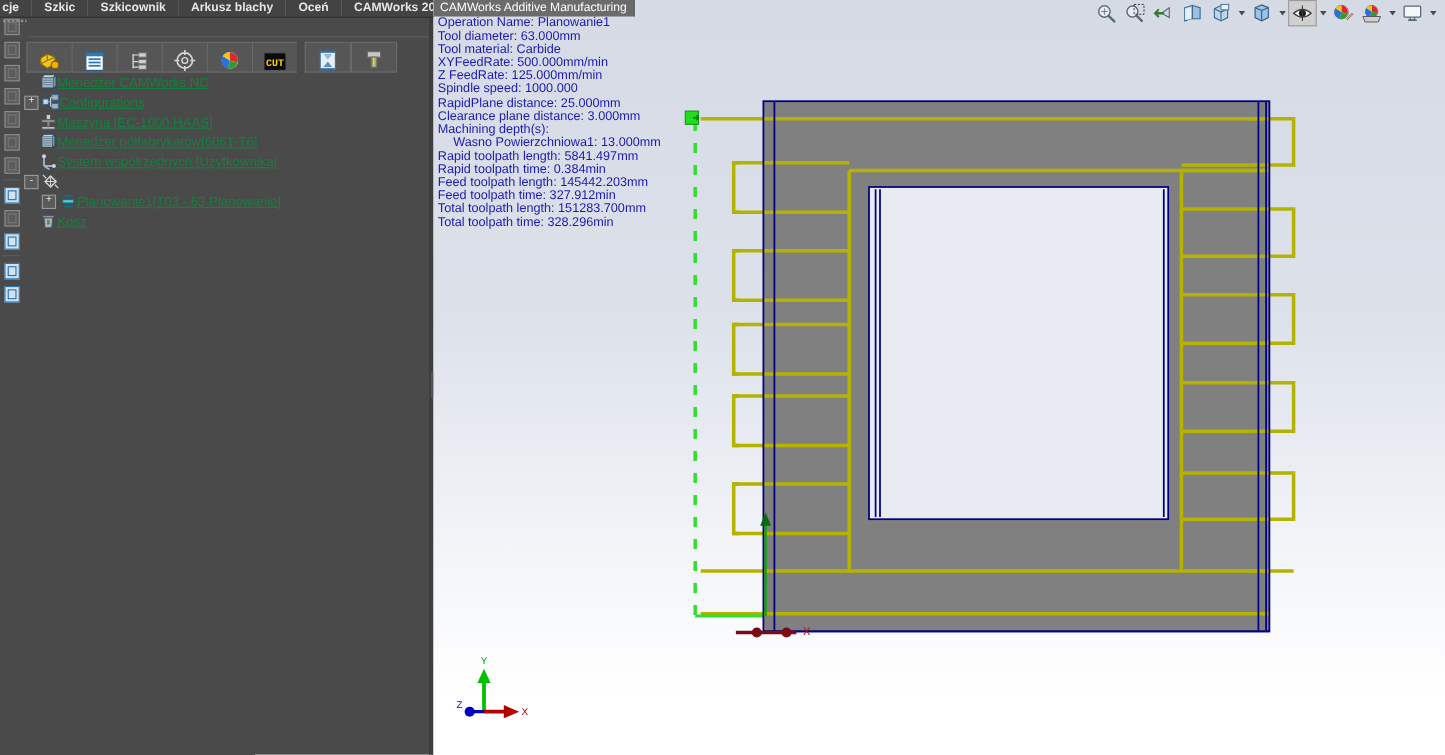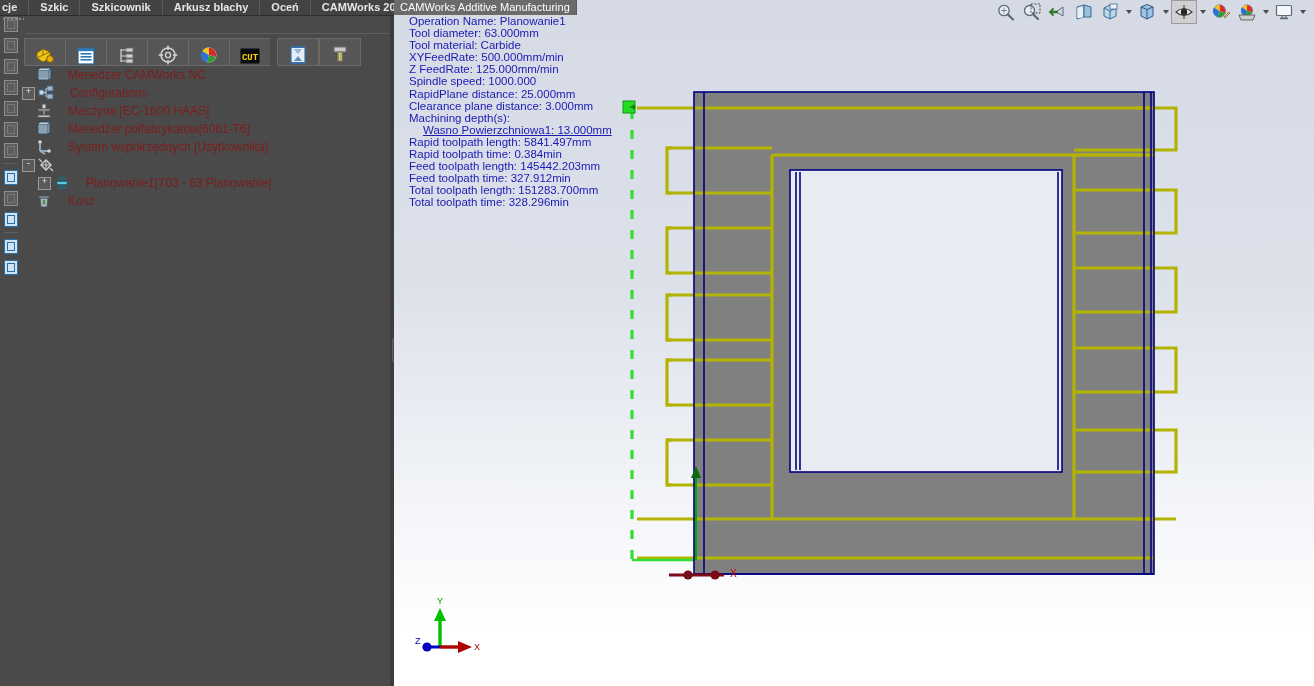--- a/index.html
+++ b/index.html
@@ -48,21 +48,21 @@
   .cwtoolbar{position:absolute;left:24px;top:38px;height:26px;display:flex;}
   .cwbtn{width:40px;height:26px;border:1px solid #6a6a6a;border-right:none;
          background:#565656;display:flex;align-items:flex-end;justify-content:center;}
   .cwbtn:last-child{border-right:1px solid #6a6a6a;}
   .cwbtn.gap{margin-left:7px;border-right:1px solid #6a6a6a;}
   .cwbtn svg{display:block;}
 
   
   .tree{position:absolute;left:22px;top:66px;right:4px;}
   .trow{display:flex;align-items:center;height:18px;white-space:nowrap;}
-  .tlabel{color:#7f1d1d;font-size:12px;line-height:18px;margin-left:16px;}
+  .tlabel{color:#15803d;font-size:12px;line-height:18px;margin-left:0;text-decoration:underline;}
   .exp{width:11px;height:11px;border:1px solid #9a9a9a;background:#5a5a5a;
        color:#e8e8e8;font-size:9px;line-height:9px;text-align:center;
        margin-right:3px;flex:0 0 auto;font-family:"Liberation Mono",monospace;}
   .noexp{width:11px;height:11px;margin-right:3px;flex:0 0 auto;}
   .ticon{width:16px;height:16px;flex:0 0 auto;position:relative;}
 
   
   .splitter{position:absolute;left:390px;top:0;width:4px;height:686px;background:#3d3d3d;}
   .splithandle{position:absolute;left:392px;top:338px;width:9px;height:22px;
                background:#4a4a4a;border:1px solid #5d5d5d;border-radius:1px;}
@@ -81,24 +81,24 @@
 
   
   .viewbar{position:absolute;right:6px;top:0;height:24px;display:flex;align-items:center;gap:0px;z-index:6;}
   .vb{width:26px;height:24px;display:flex;align-items:center;justify-content:center;}
   .vb.on{background:#cfcfcf;border:1px solid #9c9c9c;box-sizing:border-box;}
   .vcaret{width:11px;height:24px;display:flex;align-items:center;justify-content:center;}
   .vcaret i{display:block;width:0;height:0;border-left:3px solid transparent;
             border-right:3px solid transparent;border-top:4px solid #4b4b4b;}
 
   
-  .info{position:absolute;left:15px;top:15px;z-index:5;}
+  .info{position:absolute;left:4px;top:15px;z-index:5;}
   .info div{color:#1a1ab4;font-size:11.5px;line-height:12.1px;white-space:pre;
             font-family:"Liberation Sans", sans-serif;}
-  .info div.indent{padding-left:14px;text-decoration:underline;}
+  .info div.indent{padding-left:14px;}
 
   
   .modelwrap{position:absolute;left:0;top:0;width:920px;height:686px;}
 
   
   .triad{position:absolute;left:10px;top:595px;width:110px;height:70px;}
 </style>
 </head>
 <body>
 

